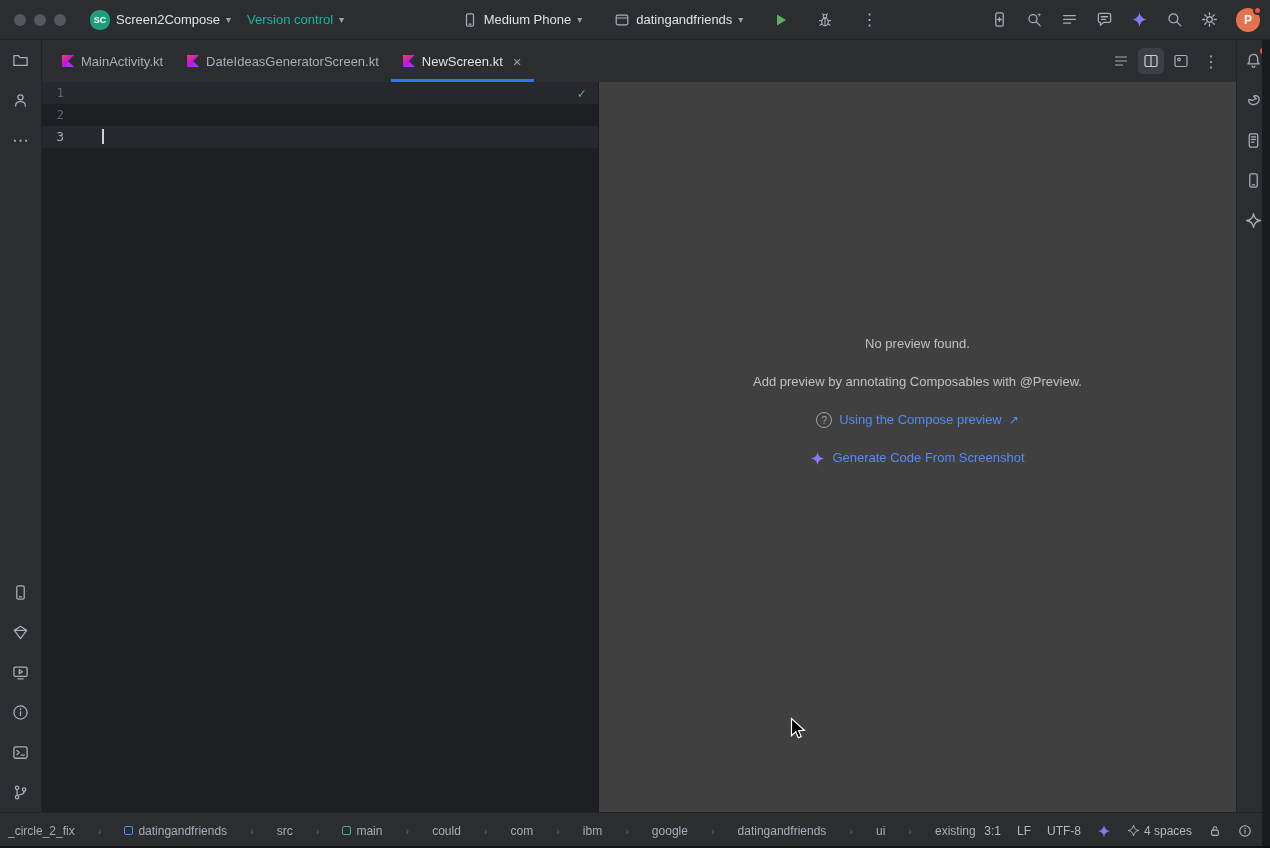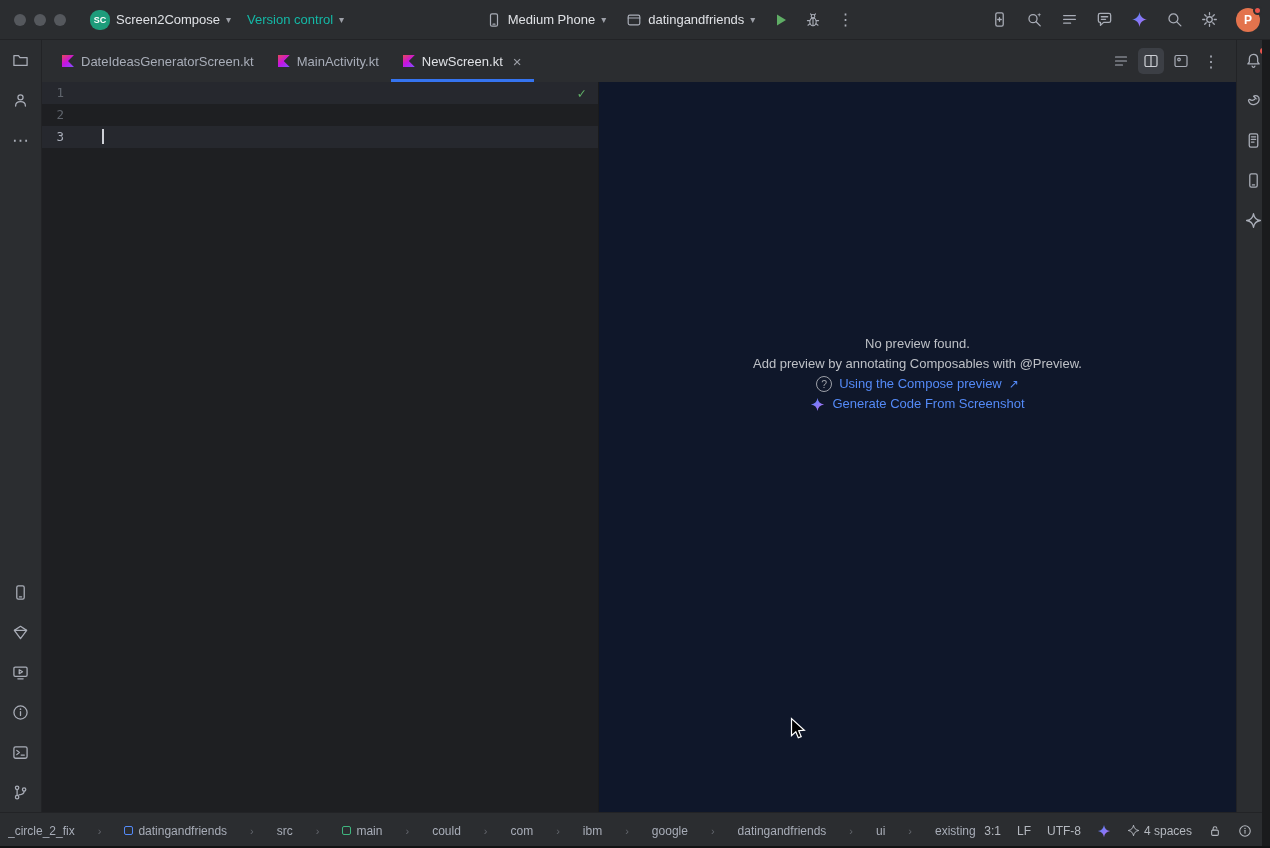--- a/index.html
+++ b/index.html
@@ -9,21 +9,21 @@
 
   
   .titlebar{height:40px;display:flex;align-items:center;padding:0 10px;border-bottom:1px solid #222326}
   .traffic{display:flex;gap:8px;margin:0 16px 0 4px}
   .light{width:12px;height:12px;border-radius:50%;background:#55585d}
   .widget{display:flex;align-items:center;gap:6px;padding:5px 8px;border-radius:6px;white-space:nowrap}
   .chev{color:#9da0a8;font-size:10px;line-height:1}
   .badge-sc{width:20px;height:20px;border-radius:9px;background:#1e9c7b;color:#fff;font-size:9px;font-weight:bold;display:flex;align-items:center;justify-content:center}
   .tb-label{color:#dfe1e5}
   .tb-label.dim{color:#14b8a6}
-  .tb-center{display:flex;align-items:center;margin:4px auto;gap:4px}
+  .tb-center{display:flex;align-items:center;margin:4px auto;gap:16px}
   .icon-btn{width:28px;height:28px;border:none;background:transparent;display:flex;align-items:center;justify-content:center;border-radius:6px;color:#a9adb7;font-size:16px}
   .tb-right{display:flex;align-items:center;gap:7px}
   .avatar{width:24px;height:24px;border-radius:50%;background:#e3734d;color:#fff;font-weight:bold;font-size:12px;display:flex;align-items:center;justify-content:center;position:relative;margin-left:6px}
   .avatar .dot{position:absolute;top:-2px;right:-2px;width:9px;height:9px;border-radius:50%;background:#e8554d;border:2px solid #2b2d30}
 
   
   .main{display:flex;height:772px}
   .stripe{background:#2b2d30;display:flex;flex-direction:column;align-items:center;padding:5px 0;gap:10px;flex:none}
   .stripe.left{width:42px;border-right:1px solid #222326}
   .stripe.right{width:34px;border-left:1px solid #222326}
@@ -47,21 +47,21 @@
   .editor{width:556px;flex:none;background:#1e1f22;font-family:"DejaVu Sans Mono",monospace;position:relative}
   .code-row{display:flex;height:22px;line-height:22px;font-size:13px}
   .code-row.hl{background:#26282e}
   .gutter{width:60px;flex:none;text-align:right;padding-right:38px;color:#5f646c;font-size:12.5px}
   .code-row.caret-row .gutter{color:#a8adb8}
   .code-text{white-space:pre;color:#bcbec4}
   .kw{color:#cf8e6d}
   .caret-bar{display:inline-block;width:1.5px;height:15px;background:#ced0d6;vertical-align:-3px}
   .inspect{position:absolute;top:3px;right:12px;color:#5fad65;font-size:14px;font-weight:bold}
 
-  .preview{flex:1;background:#0f172a;border-left:1px solid #1a1b1d;display:flex;flex-direction:column;align-items:center;padding-top:252px;gap:0;min-width:0}
+  .preview{flex:1;background:#404040;border-left:1px solid #1a1b1d;display:flex;flex-direction:column;align-items:center;padding-top:252px;gap:18px;min-width:0}
   .pv-msg{color:#bdc0c6;line-height:20px}
   .pv-link-row{display:flex;align-items:center;gap:7px;line-height:20px}
   .pv-link{color:#548af7;text-decoration:none}
   .q-circle{width:16px;height:16px;border-radius:50%;border:1.2px solid #9da0a8;color:#9da0a8;font-size:10.5px;display:flex;align-items:center;justify-content:center;flex:none}
   .ext{color:#548af7;font-size:12px}
 
   
   .statusbar{height:36px;display:flex;align-items:center;padding:0 14px 0 8px;color:#a8adb8;font-size:12px;border-top:1px solid #222326;background:#2b2d30}
   .crumbs{display:flex;align-items:center;gap:23px;white-space:nowrap;overflow:hidden}
   .crumb{display:flex;align-items:center;gap:5px}
@@ -284,25 +284,25 @@
             <path d="M11.4 6.8c0 2.6-2.8 3.3-4.8 3.5"></path>
           </svg>
       </span>
     </div>
   </aside>
 
   <div class="center">
     <div class="tabbar">
       <div class="tab">
         <span class="kicon"></span>
-        <span>DateIdeasGeneratorScreen.kt</span>
+        <span>MainActivity.kt</span>
       </div>
       <div class="tab">
         <span class="kicon"></span>
-        <span>MainActivity.kt</span>
+        <span>DateIdeasGeneratorScreen.kt</span>
       </div>
       <div class="tab active">
         <span class="kicon"></span>
         <span>NewScreen.kt</span>
         <span class="tab-close">×</span>
       </div>
 
       <div class="view-modes">
         <div class="vm-btn">
           <span>

